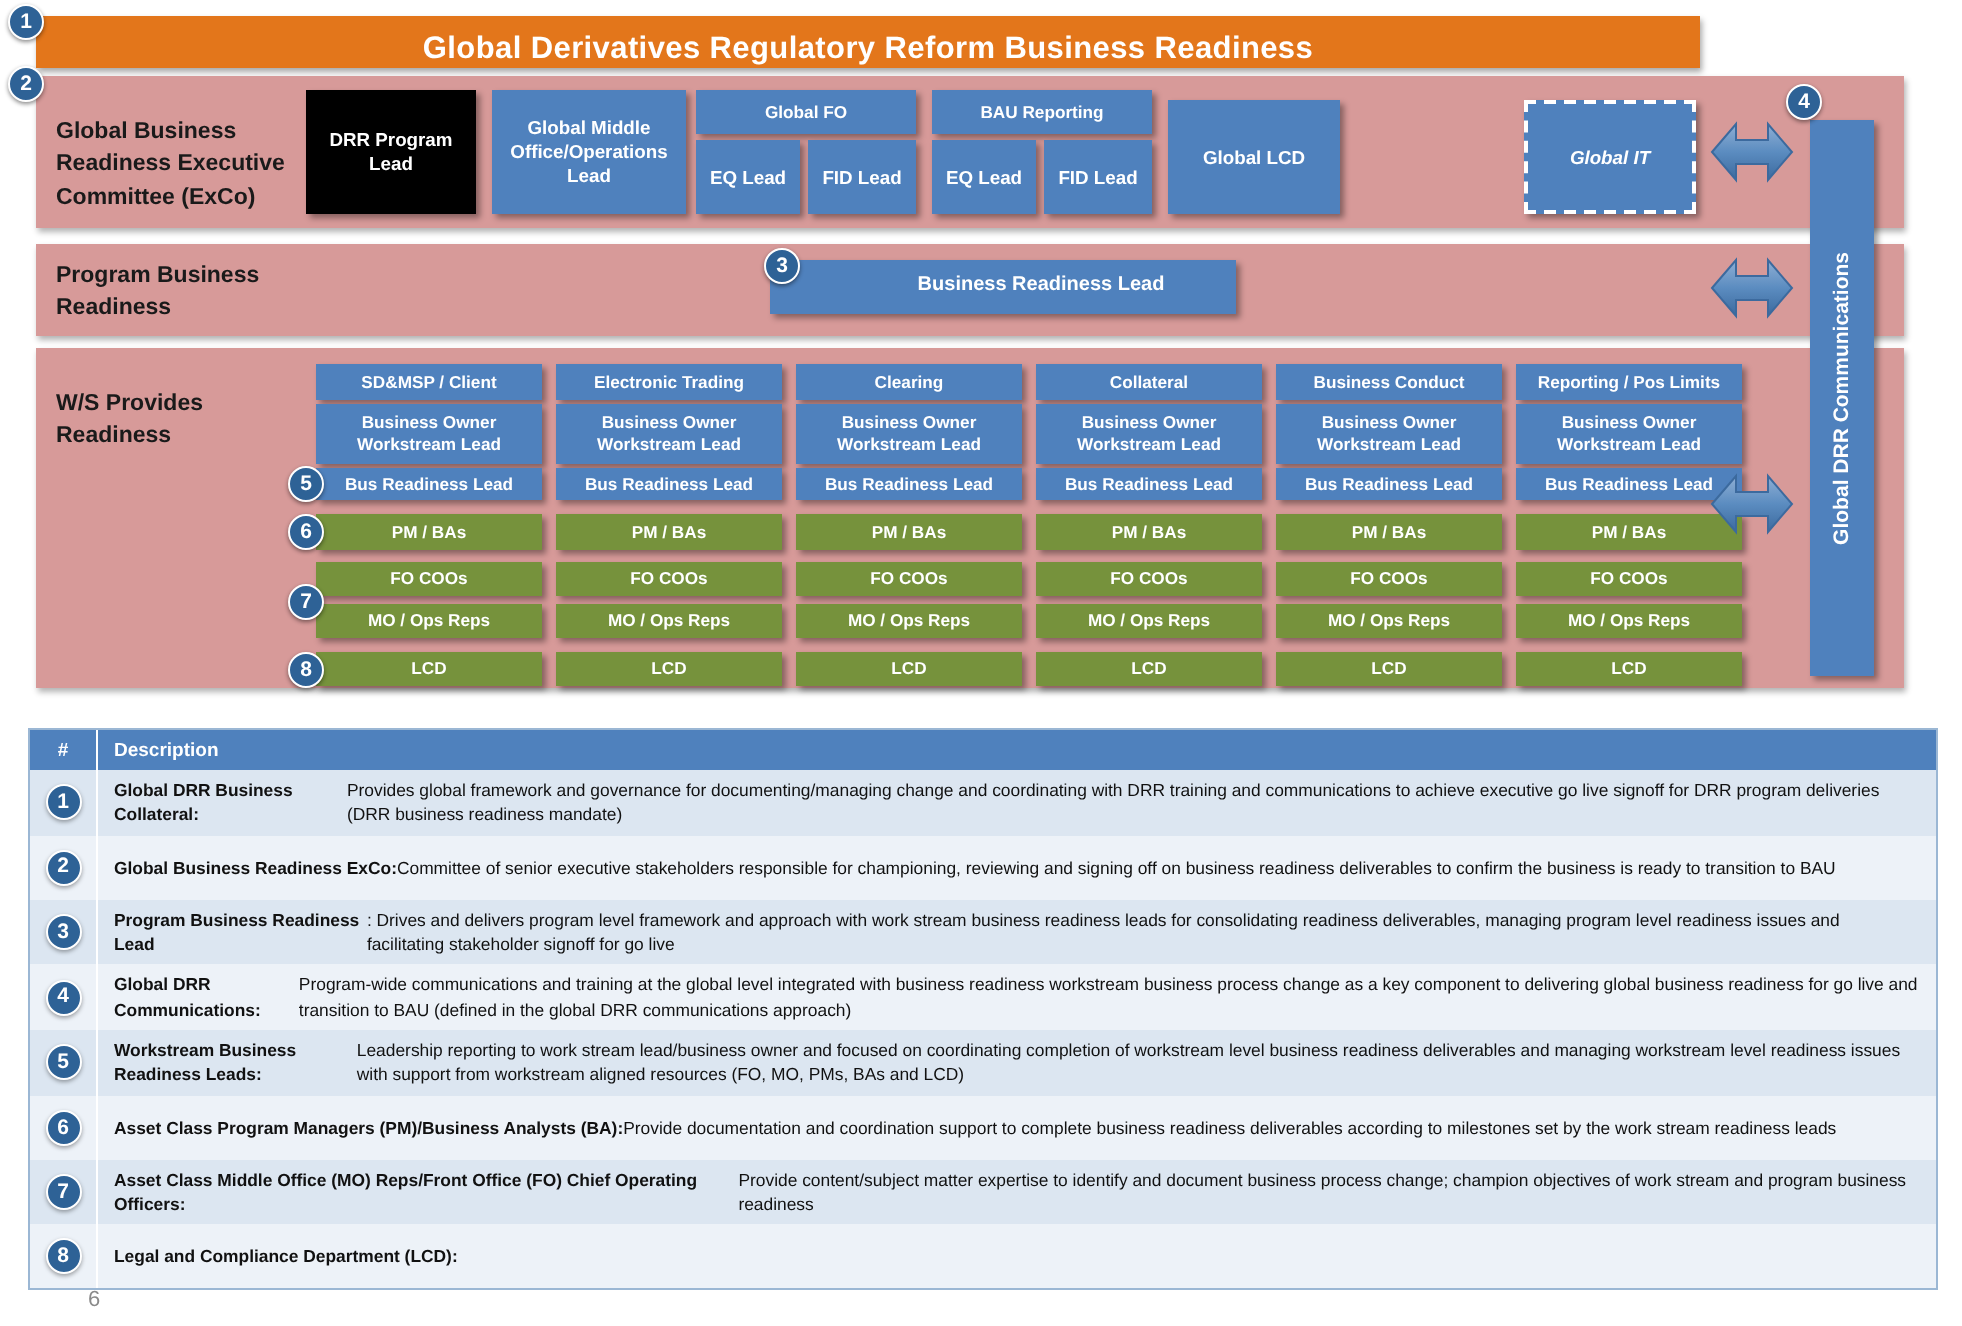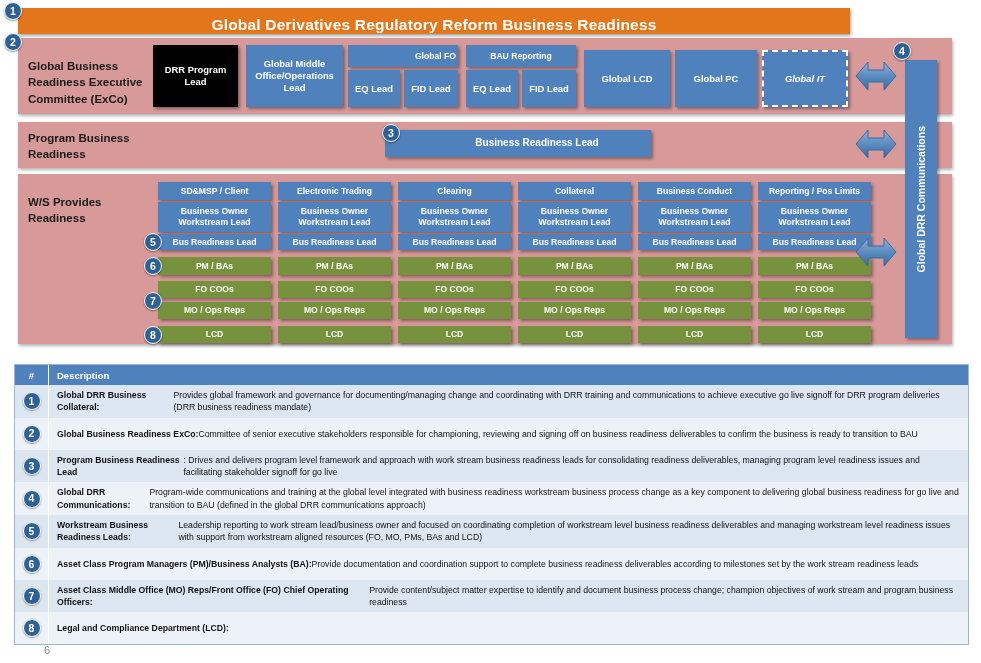--- a/index.html
+++ b/index.html
@@ -132,21 +132,21 @@
   </div>
 
   <div class="box black big" style="left:153px; top:45px; width:85px; height:62px;justify-content:center;">
     <span>DRR Program<br>Lead</span>
   </div>
 
   <div class="box big" style="left:246px; top:45px; width:97px; height:62px;">
     <span>Global Middle<br>Office/Operations<br>Lead</span>
   </div>
 
-  <div class="box" style="left:348px; top:45px; width:110px; height:22px;justify-content:flex-end;">
+  <div class="box" style="left:348px; top:45px; width:110px; height:22px;">
     <span>Global FO</span>
   </div>
   <div class="box big" style="left:348px; top:70px; width:52px; height:37px;">
     <span>EQ Lead</span>
   </div>
   <div class="box big" style="left:404px; top:70px; width:54px; height:37px;">
     <span>FID Lead</span>
   </div>
 
   <div class="box" style="left:466px; top:45px; width:110px; height:22px;">
@@ -154,23 +154,20 @@
   </div>
   <div class="box big" style="left:466px; top:70px; width:52px; height:37px;">
     <span>EQ Lead</span>
   </div>
   <div class="box big" style="left:522px; top:70px; width:54px; height:37px;">
     <span>FID Lead</span>
   </div>
 
   <div class="box big" style="left:584px; top:50px; width:86px; height:57px;">
     <span>Global LCD</span>
-  </div>
-  <div class="box big" style="left:675px; top:50px; width:82px; height:57px;">
-    <span>Global PC</span>
   </div>
   <div class="box big dashed" style="left:762px; top:50px; width:86px; height:57px;">
     <span>Global  IT</span>
   </div>
 
   <div class="darrow" style="left:855px; top:56px;">
     <svg viewBox="0 0 42 40" width="42" height="40">
       <defs>
         <linearGradient id="ga1" x1="0" y1="0" x2="0" y2="1">
           <stop offset="0%" stop-color="#8FAFD4"></stop>
@@ -181,21 +178,21 @@
       <path d="M1,20 L13,6 L13,14 L29,14 L29,6 L41,20 L29,34 L29,26 L13,26 L13,34 Z" fill="url(#ga1)" stroke="#3C6A9E" stroke-width="1"></path>
     </svg>
   </div>
   <div class="badge" style="left:893px; top:42px;">4</div>
 
   <div class="band" style="left:18px; top:122px; width:934px; height:46px;"></div>
   <div class="band-label" style="left:28px; top:130px; width:140px;">
     <div>Program Business</div>
     <div>Readiness</div>
   </div>
-  <div class="box" style="left:385px; top:130px; width:266px; height:27px; font-size:10px;padding-left:40px;">
+  <div class="box" style="left:385px; top:130px; width:233px; height:27px; font-size:10px;padding-left:40px;">
     <span>Business Readiness Lead</span>
   </div>
   <div class="badge" style="left:382px; top:124px;">3</div>
 
   <div class="darrow" style="left:855px; top:124px;">
     <svg viewBox="0 0 42 40" width="42" height="40">
       <path d="M1,20 L13,6 L13,14 L29,14 L29,6 L41,20 L29,34 L29,26 L13,26 L13,34 Z" fill="url(#ga1)" stroke="#3C6A9E" stroke-width="1"></path>
     </svg>
   </div>
 

